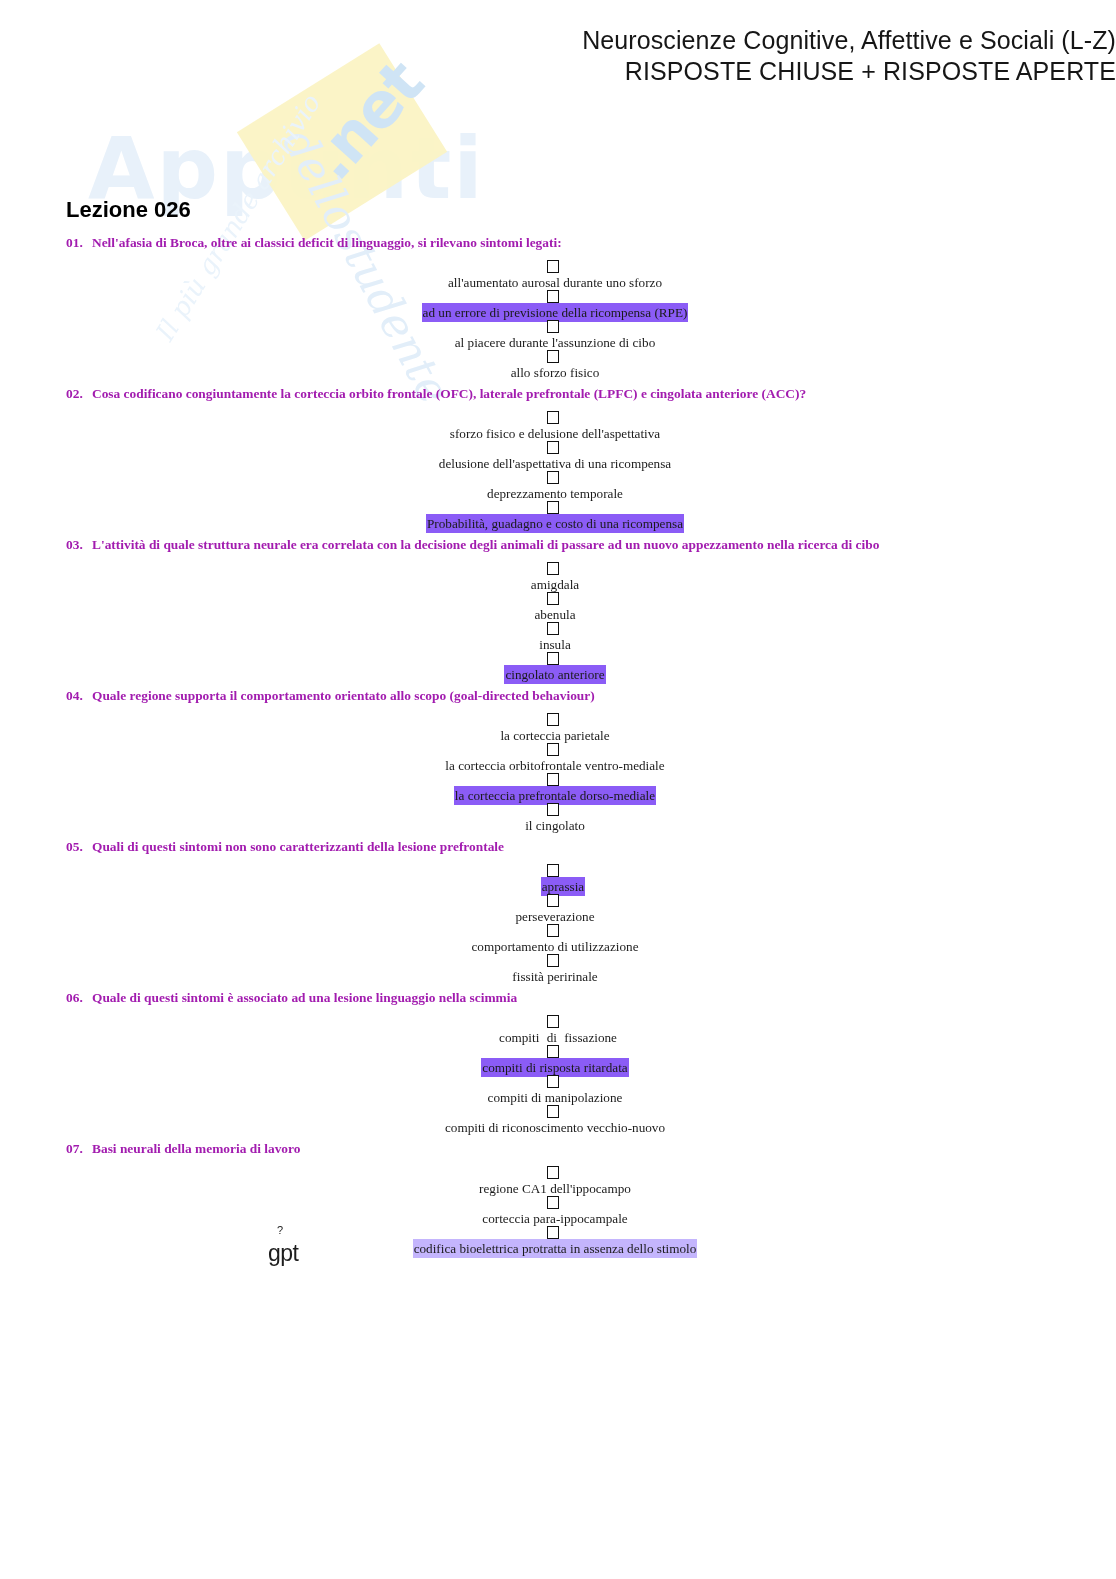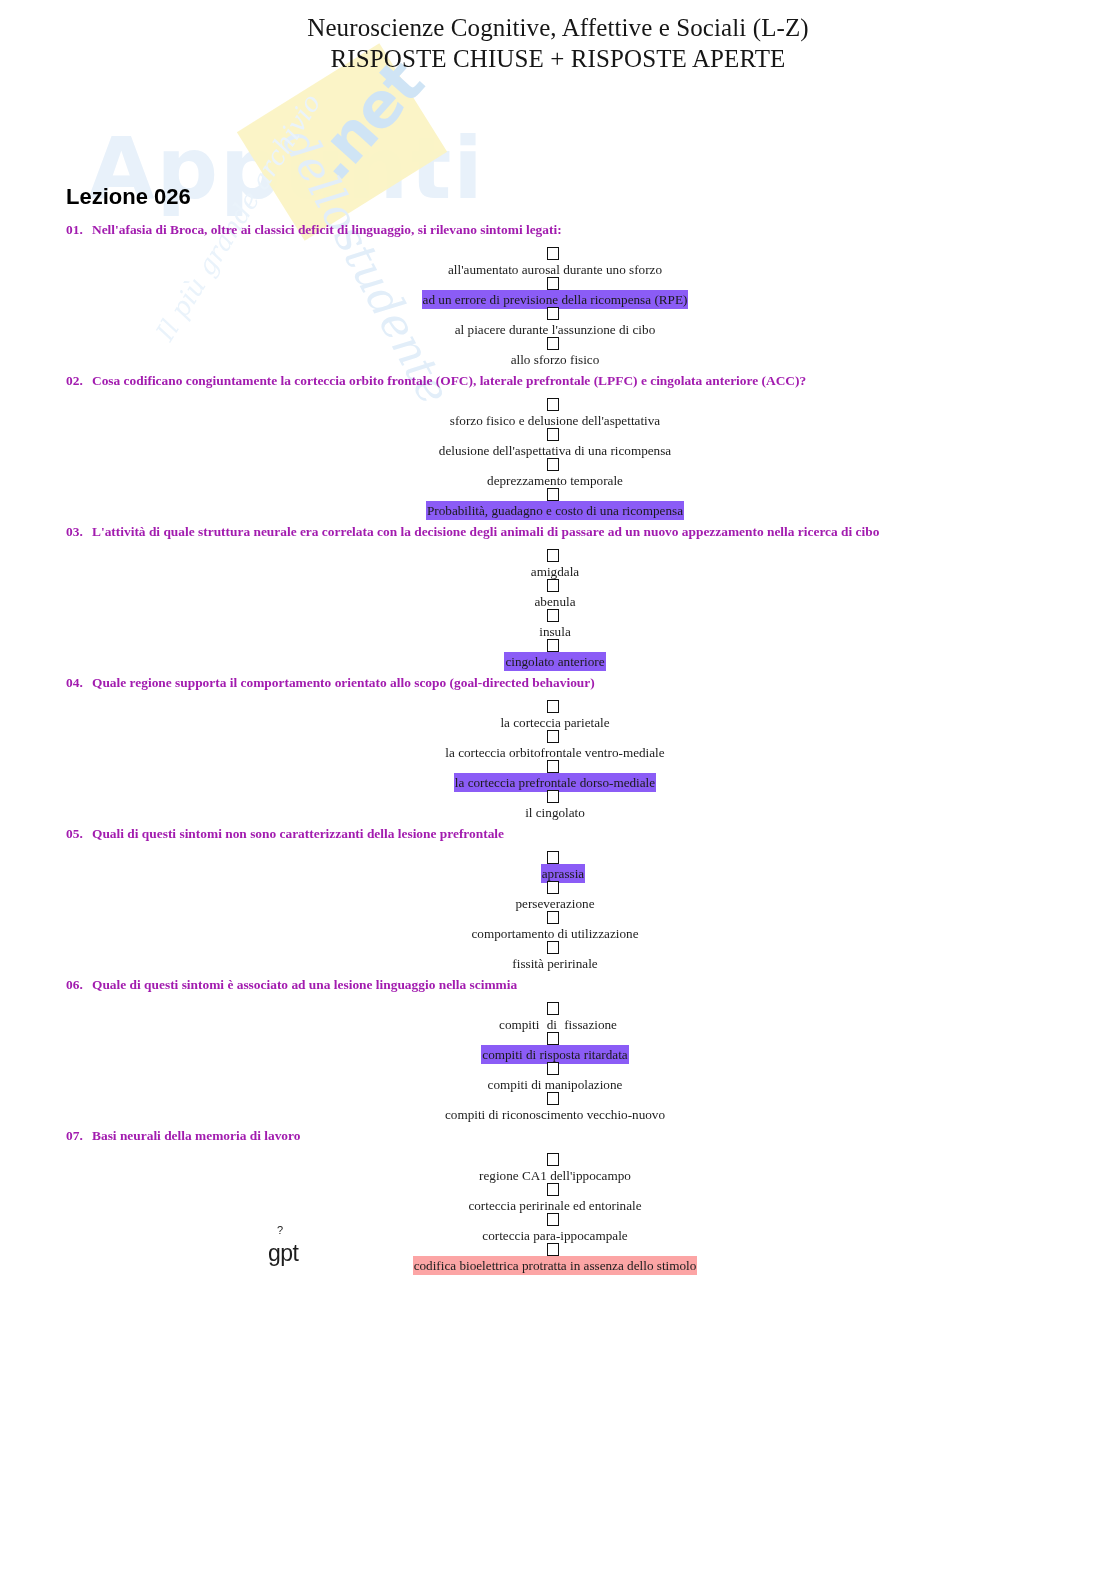--- a/index.html
+++ b/index.html
@@ -85,23 +85,23 @@
     color: #eaf3fb;
     transform: rotate(-58deg);
     transform-origin: left top;
     white-space: nowrap;
   }
 
   
   .doc-header {
     position: relative;
     z-index: 2;
-    text-align: center;
-    padding-top: 12px;
-    font-family: Liberation Serif, serif;
+    text-align: right;
+    padding-top: 25px;
+    font-family: Liberation Sans, sans-serif;
   }
   .doc-title-line {
     font-size: 25px;
     line-height: 31px;
     color: #161616;
     letter-spacing: 0.1px;
   }
 
   
   .content {
@@ -159,21 +159,21 @@
     font-size: 13.2px;
     line-height: 17px;
     color: #1a1a1a;
     white-space: nowrap;
     padding: 1px 1px 1px 1px;
   }
   .option-label.hl-yellow {
     background: #8b5cf6;
   }
   .option-label.hl-cyan {
-    background: #fca5a5;
+    background: #c4b5fd;
   }
   .option-label.indent {
     margin-left: 16px;
   }
   .option-label.wide-space {
     margin-left: 6px;
     word-spacing: 4px;
   }
 
   
@@ -332,24 +332,20 @@
           </div>
         </div>
         <div class="question-block">
           <div class="question-text"><span class="q-num">07.&nbsp;</span><span>Basi neurali della memoria di lavoro</span></div>
           <div class="option-row">
             <span class="checkbox"></span>
             <span class="option-label">regione CA1 dell'ippocampo</span>
           </div>
           <div class="option-row">
             <span class="checkbox"></span>
-            <span class="option-label">corteccia peririnale ed entorinale</span>
-          </div>
-          <div class="option-row">
-            <span class="checkbox"></span>
             <span class="option-label">corteccia para-ippocampale</span>
           </div>
           <div class="option-row">
             <span class="checkbox"></span>
             <span class="option-label hl-cyan">codifica bioelettrica protratta in assenza dello stimolo</span>
           </div>
         </div>
       </div>
   </div>
 

